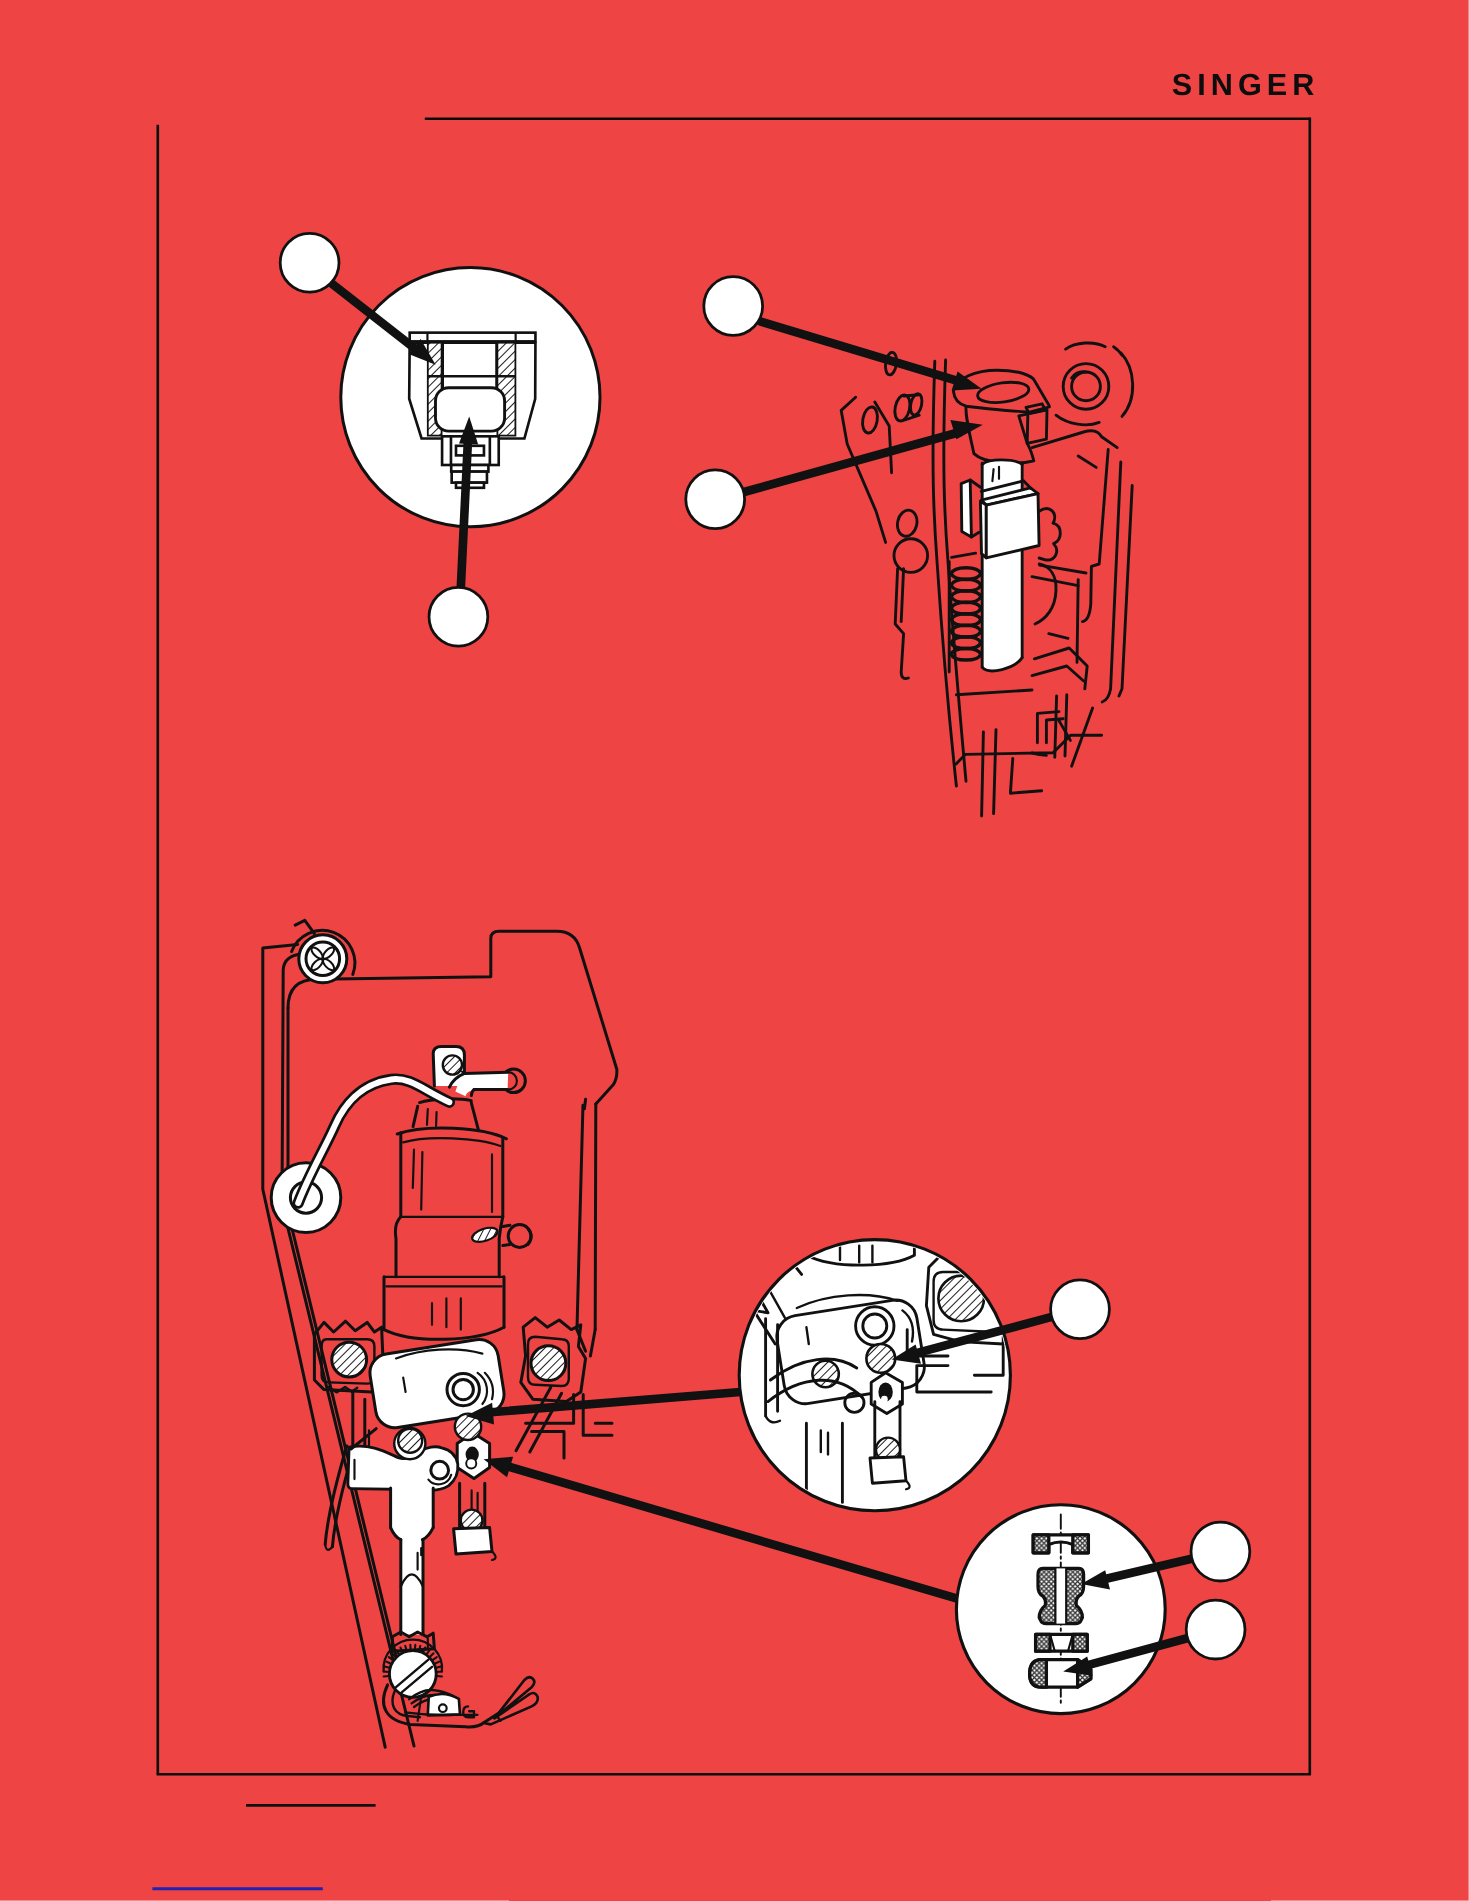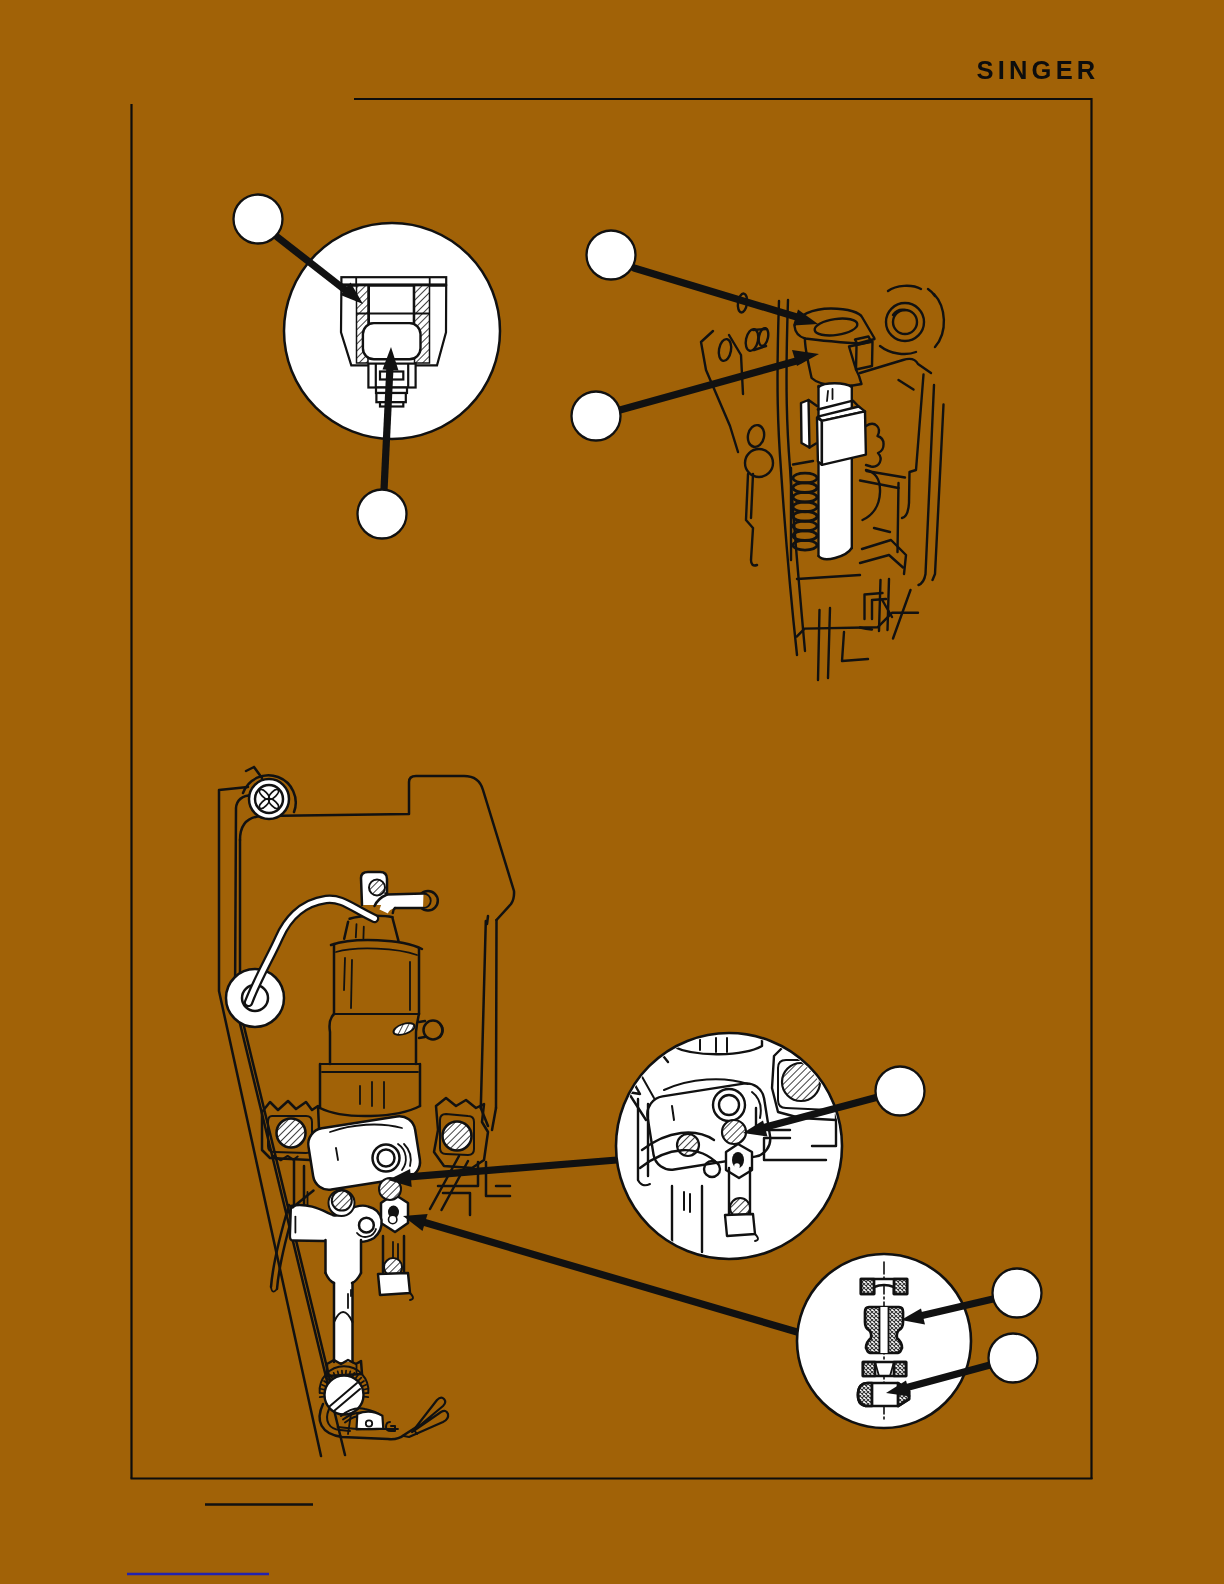--- a/index.html
+++ b/index.html
@@ -1,16 +1,16 @@
 <!DOCTYPE html>
 <html><head>
 <meta charset="utf-8">
 <style>
   html,body{margin:0;padding:0;background:#ffffff;}
-  #page{position:relative;width:1224px;height:1584px;background:#a16207;overflow:hidden;
+  #page{position:relative;width:1224px;height:1584px;background:#ef4444;overflow:hidden;
         font-family:"Liberation Sans", sans-serif;}
   svg{position:absolute;left:0;top:0;}
 </style>
 </head>
 <body>
 <div id="page">
 <svg width="1224" height="1584" viewBox="0 0 1224 1584">
 <defs>
   <pattern id="h1" patternUnits="userSpaceOnUse" width="5" height="5" patternTransform="rotate(45)">
     <rect width="5" height="5" fill="#ffffff"></rect>

